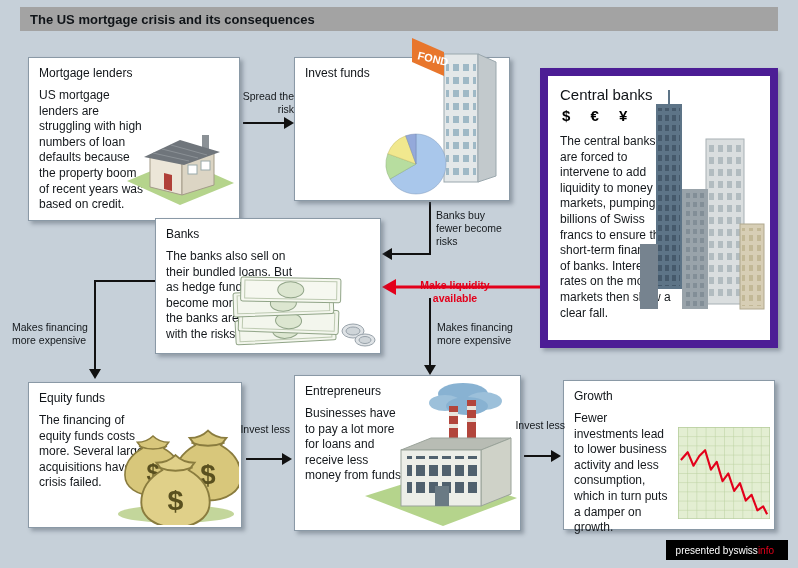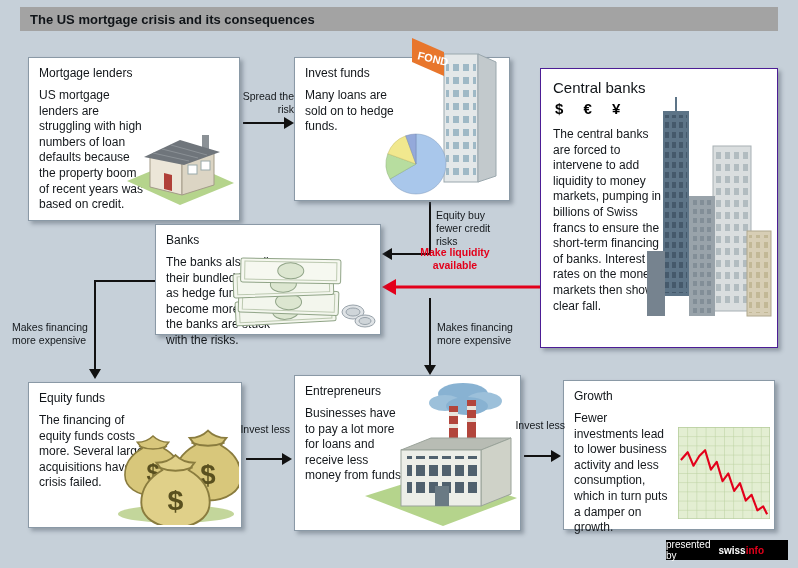--- a/index.html
+++ b/index.html
@@ -11,41 +11,41 @@
   .titlebar span{font-size:13px;font-weight:bold;color:#101418}
   .arrows{position:absolute;left:0;top:0;width:798px;height:568px;z-index:1;pointer-events:none}
   .box{position:absolute;background:#ffffff;border:1px solid #8a99a6;
     box-shadow:3px 3px 4px rgba(80,92,104,.45);padding:8px 10px;z-index:2}
   .box h3{font-size:12px;font-weight:normal;color:#101418;margin-bottom:8px}
   .box p{font-size:12px;line-height:1.3;color:#14181c}
   .b-mortgage{left:28px;top:57px;width:212px;height:164px}
   .b-mortgage p{width:106px}
   .b-hedge{left:294px;top:57px;width:216px;height:144px}
   .b-hedge p{width:100px}
-  .b-central{left:540px;top:68px;width:238px;height:280px;border:1px solid #4c1d95;padding:10px 12px}
+  .b-central{left:540px;top:68px;width:238px;height:280px;border:8px solid #4c1d95;padding:10px 12px}
   .b-central h3{font-size:15px;margin-bottom:4px}
   .b-central .cur{font-size:15px;font-weight:bold;word-spacing:16px;margin:2px 0 10px 2px}
   .b-central p{width:114px}
-  .b-banks{left:155px;top:224px;width:226px;height:111px}
+  .b-banks{left:155px;top:218px;width:226px;height:136px}
   .b-banks p{width:128px}
   .b-equity{left:28px;top:382px;width:214px;height:146px}
   .b-equity p{width:112px}
   .b-entre{left:294px;top:375px;width:227px;height:156px}
   .b-entre p{width:102px}
   .b-growth{left:563px;top:380px;width:212px;height:150px}
   .b-growth p{width:100px}
   .illus{position:absolute;pointer-events:none}
   .label{position:absolute;font-size:10.5px;line-height:1.25;color:#14181c;z-index:3}
   .label.center{text-align:right}
   .label.red{color:#e3001b;font-weight:bold;text-align:center}
   .footer{position:absolute;left:666px;top:540px;width:122px;height:20px;background:#000;
-    display:flex;align-items:center;justify-content:flex-end;padding-right:24px;z-index:3}
+    display:flex;align-items:center;justify-content:flex-end;padding-right:14px;z-index:3}
   .footer span{font-size:10px;color:#fff}
-  .footer .b{font-weight:bold}
-  .footer .red{color:#e3001b;font-weight:bold}
+  .footer .b{font-weight:normal}
+  .footer .red{color:#e3001b;font-weight:normal}
 </style>
 </head>
 <body>
 
 <div class="canvas">
 
   <svg class="arrows" viewBox="0 0 798 568" aria-hidden="true">
     <g>
       <line x1="243" y1="123" x2="284" y2="123" stroke="#111" stroke-width="2"></line>
       <polygon points="284,117 294,123 284,129" fill="#111"></polygon>
@@ -93,21 +93,20 @@
       <line x1="40" y1="46" x2="76" y2="55" stroke="#8b9196" stroke-width="1"></line>
       <line x1="49" y1="42" x2="85" y2="52" stroke="#8b9196" stroke-width="1"></line>
       <polygon points="42,70 50,72 50,88 42,86" fill="#b04038"></polygon>
       <rect x="66" y="62" width="9" height="9" fill="#ffffff" stroke="#9aa" stroke-width="1"></rect>
       <rect x="79" y="58" width="9" height="9" fill="#ffffff" stroke="#9aa" stroke-width="1"></rect>
     </svg>
   </div>
 
   <div class="box b-hedge">
     <h3>Invest funds</h3>
-    <p>Many loans are sold on to hedge funds.</p>
     <svg class="illus" style="right:2px;top:-22px;width:125px;height:168px" viewBox="0 0 125 168" aria-hidden="true">
       <defs>
         <pattern id="ph" width="10" height="13" patternUnits="userSpaceOnUse">
           <rect x="1" y="2" width="6" height="7" fill="#9fb9c6"></rect>
         </pattern>
       </defs>
       <rect x="62" y="18" width="34" height="128" fill="#e4e8e9" stroke="#9aa7ad" stroke-width="1"></rect>
       <polygon points="96,18 114,26 114,140 96,146" fill="#c2c9cc" stroke="#9aa7ad" stroke-width="1"></polygon>
       <rect x="64" y="22" width="30" height="122" fill="url(#ph)"></rect>
       <g>
@@ -250,22 +249,22 @@
           <path d="M9.5,0 H0 V9.5" fill="none" stroke="#b9d09e" stroke-width="1"></path>
         </pattern>
       </defs>
       <rect x="0" y="0" width="95" height="95" fill="#e3eed2" stroke="#a8c08e"></rect>
       <rect x="0" y="0" width="95" height="95" fill="url(#pg)"></rect>
       <polyline points="3,34 10,26 16,40 22,30 28,24 34,44 40,36 46,56 52,48 58,66 64,58 70,76 76,70 82,86 88,82 92,90" fill="none" stroke="#e3001b" stroke-width="2.2" stroke-linejoin="round"></polyline>
     </svg>
   </div>
 
   <div class="label center" style="left:236px;top:90px;width:58px">Spread the risk</div>
-  <div class="label" style="left:436px;top:209px;width:72px">Equity buy fewer credit risks</div>
-  <div class="label red" style="left:408px;top:246px;width:94px">Make liquidity available</div>
+  <div class="label" style="left:436px;top:209px;width:72px">Banks buy fewer become risks</div>
+  <div class="label red" style="left:408px;top:279px;width:94px">Make liquidity available</div>
   <div class="label" style="left:12px;top:321px;width:88px">Makes financing more expensive</div>
   <div class="label" style="left:437px;top:321px;width:88px">Makes financing more expensive</div>
   <div class="label center" style="left:240px;top:423px;width:50px">Invest less</div>
   <div class="label center" style="left:515px;top:419px;width:50px">Invest less</div>
 
   <div class="footer">
     <span>presented by </span>
     <span class="b">swiss</span>
     <span class="red">info</span>
   </div>

